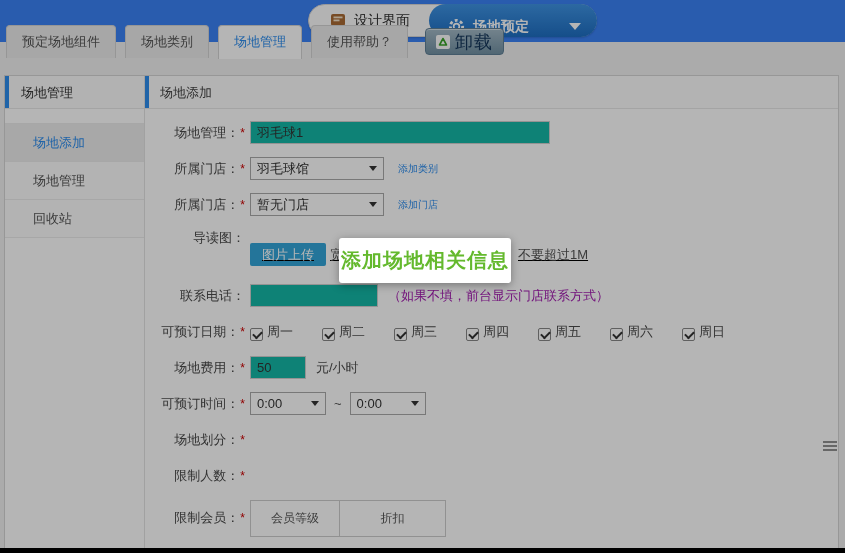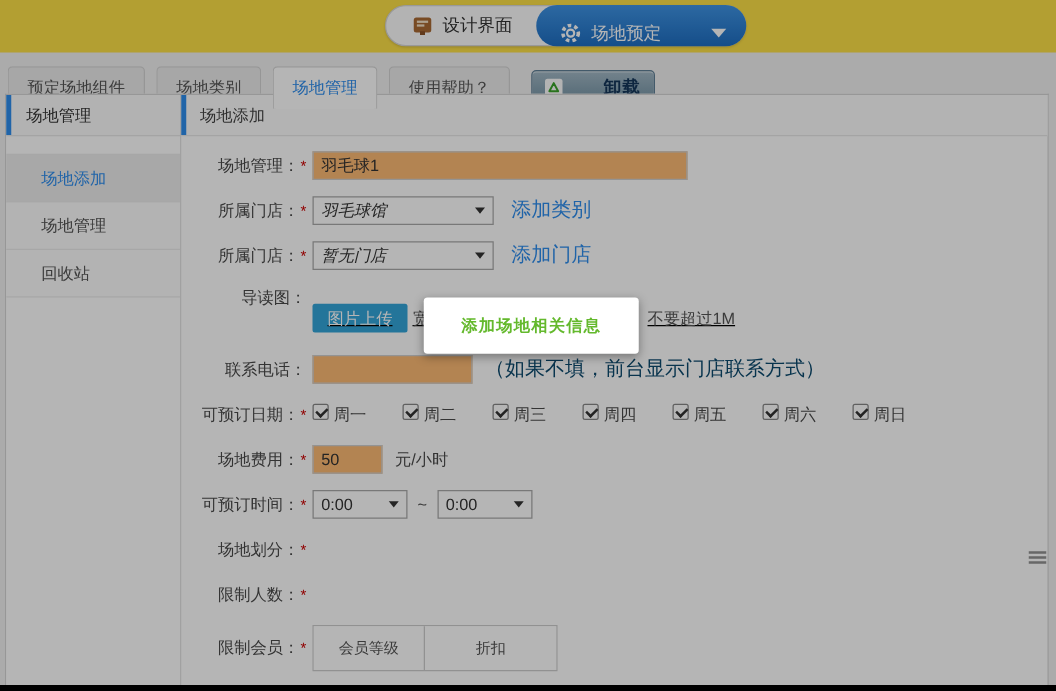--- a/index.html
+++ b/index.html
@@ -1,41 +1,41 @@
 <!DOCTYPE html>
 <html><head>
 <meta charset="utf-8">
 <style>
   * { margin:0; padding:0; box-sizing:border-box; }
   html,body { background:#888; }
   body { font-family:"Liberation Sans","DejaVu Sans",sans-serif; }
   .screen { position:relative; width:845px; height:553px; background:#f1f1f1; overflow:hidden; }
 
   
-  .topbar { position:absolute; top:0; left:0; width:100%; height:42px; background:#fde047; }
+  .topbar { position:absolute; top:0; left:0; width:100%; height:42px; background:#3b82f6; }
   .pill { position:absolute; left:308px; top:4px; height:33px; display:flex; align-items:stretch;
           background:#fdfdfd; border:1px solid #d8d8d8; border-radius:17px;
           box-shadow:0 1px 2px rgba(0,0,0,.15); }
   .pill-btn { display:flex; align-items:center; gap:7px; padding:0 20px; font-size:14px; color:#333; cursor:pointer; white-space:nowrap; }
   .pill-btn.blue { background:linear-gradient(#3f94e4,#1e6ec2); border-radius:17px; color:#fff;
-                   margin:-1px; padding:12px 16px 0 18px; min-width:168px; font-weight:normal;justify-content:center; }
+                   margin:-1px; padding:12px 16px 0 18px; min-width:168px; font-weight:bold;justify-content:center; }
   .caret-down { width:0; height:0; border-left:6px solid transparent; border-right:6px solid transparent;
                 border-top:7px solid #fff; margin-left:auto; }
   .gear { width:19px; height:19px; }
   .design-ic { width:18px; height:18px; }
 
   
-  .tabbar { position:absolute; left:0; top:52px; width:100%; height:34px; display:flex; align-items:flex-end; padding-left:6px; }
+  .tabbar { position:absolute; left:0; top:24px; width:100%; height:34px; display:flex; align-items:flex-end; padding-left:6px; }
   .tab { height:33px; line-height:32px; padding:0 15px; margin-right:9px; font-size:13px; color:#555;
          background:#ececec; border:1px solid #d4d4d4; border-bottom:none; border-radius:4px 4px 0 0; cursor:pointer; position:relative; }
   .tab.active { background:#fff; color:#2e8ded; z-index:5; height:34px; margin-bottom:-1px; }
   .uninstall { height:27px; margin:0 0 3px 8px; display:flex; align-items:center; gap:5px; padding:0 10px;
                background:linear-gradient(#a3b9c6,#7291a3); border:1px solid #5f7f96; border-radius:4px;
                box-shadow:inset 0 1px 0 rgba(255,255,255,.5); cursor:pointer; }
-  .uninstall .txt { font-size:14px; font-weight:bold; color:#14365a; letter-spacing:1px;margin-left:28px; }
+  .uninstall .txt { font-size:18px; font-weight:normal; color:#14365a; letter-spacing:1px; }
   .un-ic { width:14px; height:14px; background:#fdfdfd; border-radius:2px; display:flex; align-items:center; justify-content:center; }
   .un-ic svg { width:10px; height:10px; }
 
   
   .panel { position:absolute; left:4px; right:6px; top:75px; bottom:0; background:#fff;
            border:1px solid #d5d5d5; border-bottom:none; display:flex; }
 
   
   .sidebar { width:140px; border-right:1px solid #e3e3e3; background:#fff; }
   .side-title { height:33px; line-height:33px; padding-left:16px; font-size:13px; color:#333;
@@ -48,61 +48,61 @@
 
   
   .main { flex:1; position:relative; }
   .main-title { height:33px; line-height:33px; padding-left:15px; font-size:13px; color:#444;
                 border-bottom:1px solid #e8e8e8; position:relative; background:#fdfdfd; }
   .form { padding-top:12px; }
   .row { display:flex; align-items:center; margin-bottom:13px; min-height:23px; }
   .lbl { width:100px; text-align:right; font-size:13px; color:#4a4a4a; flex:none; }
   .req { color:#c00; font-size:12px; margin-left:1px; }
   .ctrl { margin-left:5px; display:flex; align-items:center; }
-  .txt-input { height:23px; border:1px solid #d0d0d0; background:#fdba74; font-size:13px; color:#333; padding:0 6px;
+  .txt-input { height:23px; border:1px solid #d0d0d0; background:#14b8a6; font-size:13px; color:#333; padding:0 6px;
                font-family:"Liberation Sans","DejaVu Sans",sans-serif; }
   .w-big { width:300px; } .w-mid { width:128px; } .w-sm { width:56px; }
   .sel { height:23px; border:1px solid #aaa; background:#fff; display:flex; align-items:center;
          font-size:13px; color:#333; padding:0 6px; position:relative; cursor:pointer; }
   .sel .car { width:0; height:0; border-left:4px solid transparent; border-right:4px solid transparent;
               border-top:5px solid #333; margin-left:auto; }
-  .sel.w145 { width:145px;font-style:italic; } .sel.w88 { width:76px; }
-  .link { font-size:16px; color:#2e8ded; text-decoration:none; margin-left:14px; cursor:pointer; }
-  .hint { font-size:16px; color:#0c4a6e; margin-left:10px; white-space:nowrap; }
+  .sel.w145 { width:134px; } .sel.w88 { width:76px; }
+  .link { font-size:10px; color:#2e8ded; text-decoration:none; margin-left:14px; cursor:pointer; }
+  .hint { font-size:13px; color:#a21caf; margin-left:10px; white-space:nowrap; }
   .unit { font-size:13px; color:#4a4a4a; margin-left:10px; }
   .tilde { margin:0 8px; color:#555; font-size:13px; }
 
   
   .row.top { align-items:flex-start; }
   .upload-wrap { margin-left:5px;text-decoration:underline; }
   .upload-line { margin-top:14px; display:flex; align-items:center; }
   .upload-btn { width:76px; height:23px; background:#33a5d9; color:#fff; border:none; font-size:13px;
                 border-radius:2px; cursor:pointer; font-family:"Liberation Sans","DejaVu Sans",sans-serif; }
   .hint-l { margin-left:4px; font-size:13px; color:#555; }
   .hint-spacer { width:162px; }
   .hint-r { font-size:13px; color:#555; }
 
   
-  .cb-item { display:flex; align-items:flex-start; width:72px; cursor:pointer; }
+  .cb-item { display:flex; align-items:flex-end; width:72px; cursor:pointer; }
   .cb { width:13px; height:13px; border:1px solid #888; background:#fff; border-radius:2px; position:relative; flex:none; }
   .cb::after { content:""; position:absolute; left:2px; top:2px; width:7px; height:4px;
                border-left:2px solid #333; border-bottom:2px solid #333; transform:rotate(-45deg); }
   .cb-item span.day { font-size:13px; color:#4a4a4a; margin-left:4px; }
 
   
   .mtable { display:flex; border:1px solid #ccc; }
   .mcell { height:35px; line-height:35px; text-align:center; font-size:12px; color:#555; background:#fff; }
   .mc1 { width:89px; border-right:1px solid #ccc; } .mc2 { width:105px; }
 
   
   .dim { position:absolute; inset:0; background:rgba(0,0,0,.29); z-index:50; }
   .tip { position:absolute; left:339px; top:238px; width:172px; height:45px; background:#fff; border-radius:3px;
          z-index:60; display:flex; align-items:center; justify-content:center;
          box-shadow:0 2px 8px rgba(0,0,0,.35); }
-  .tip span { color:#64b92d; font-size:13px; font-weight:bold; letter-spacing:1px; }
+  .tip span { color:#64b92d; font-size:20px; font-weight:bold; letter-spacing:1px; }
 
   .grip { position:absolute; left:822px; top:439px; width:16px; height:12px; z-index:10; opacity:.8; }
   .grip i { display:block; height:2px; background:#777; margin:2px 1px; }
   .bottombar { position:absolute; left:0; bottom:0; width:100%; height:5px; background:#000; z-index:40; }
 </style>
 </head>
 <body>
 
 <div class="screen">
 

